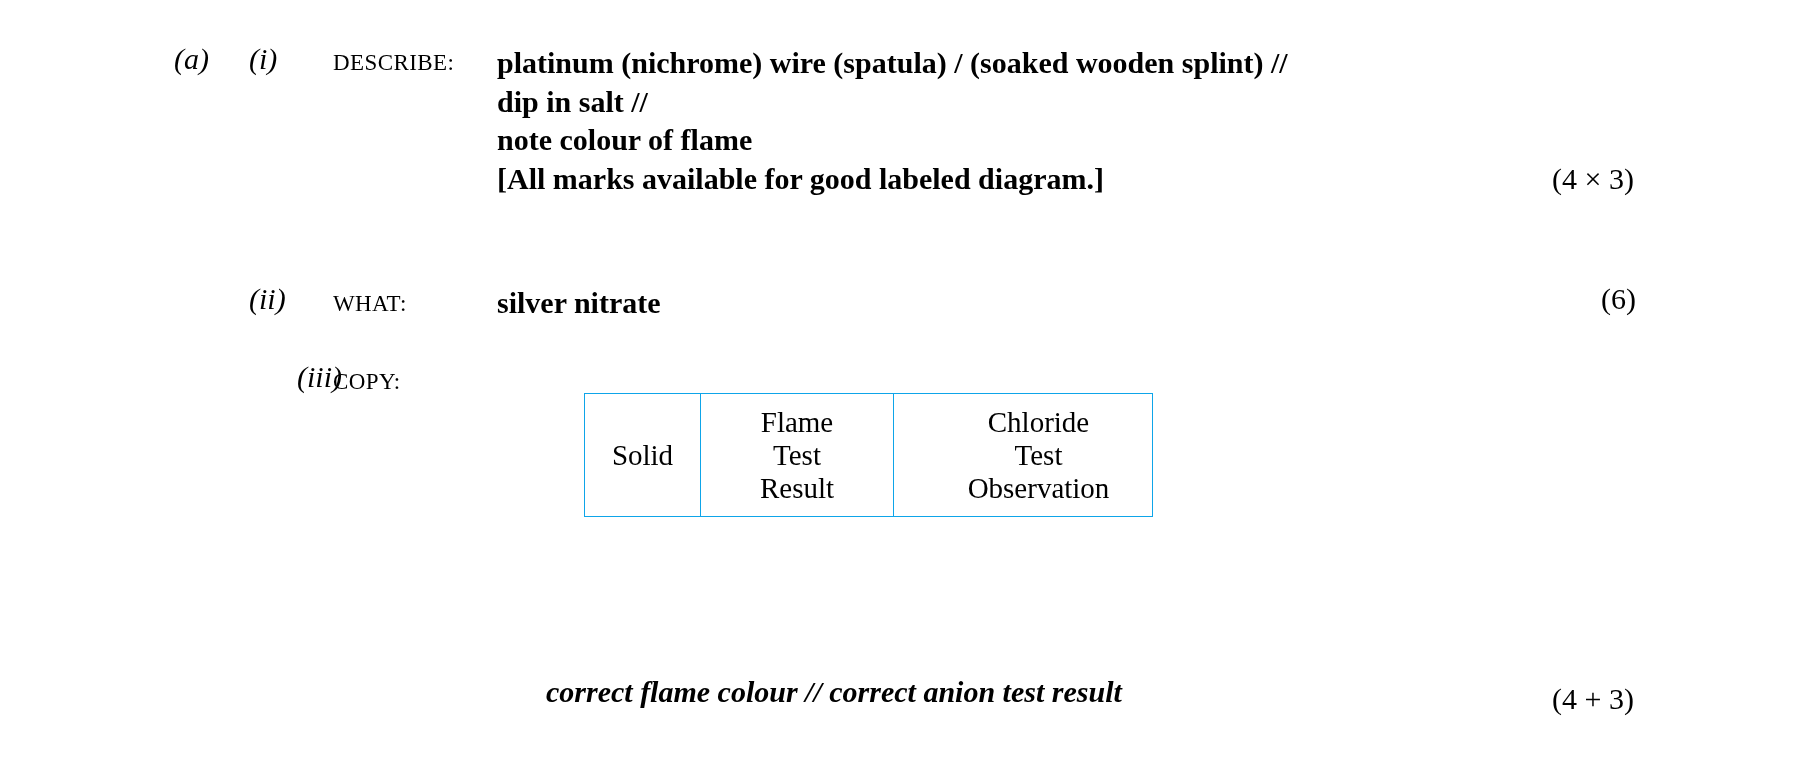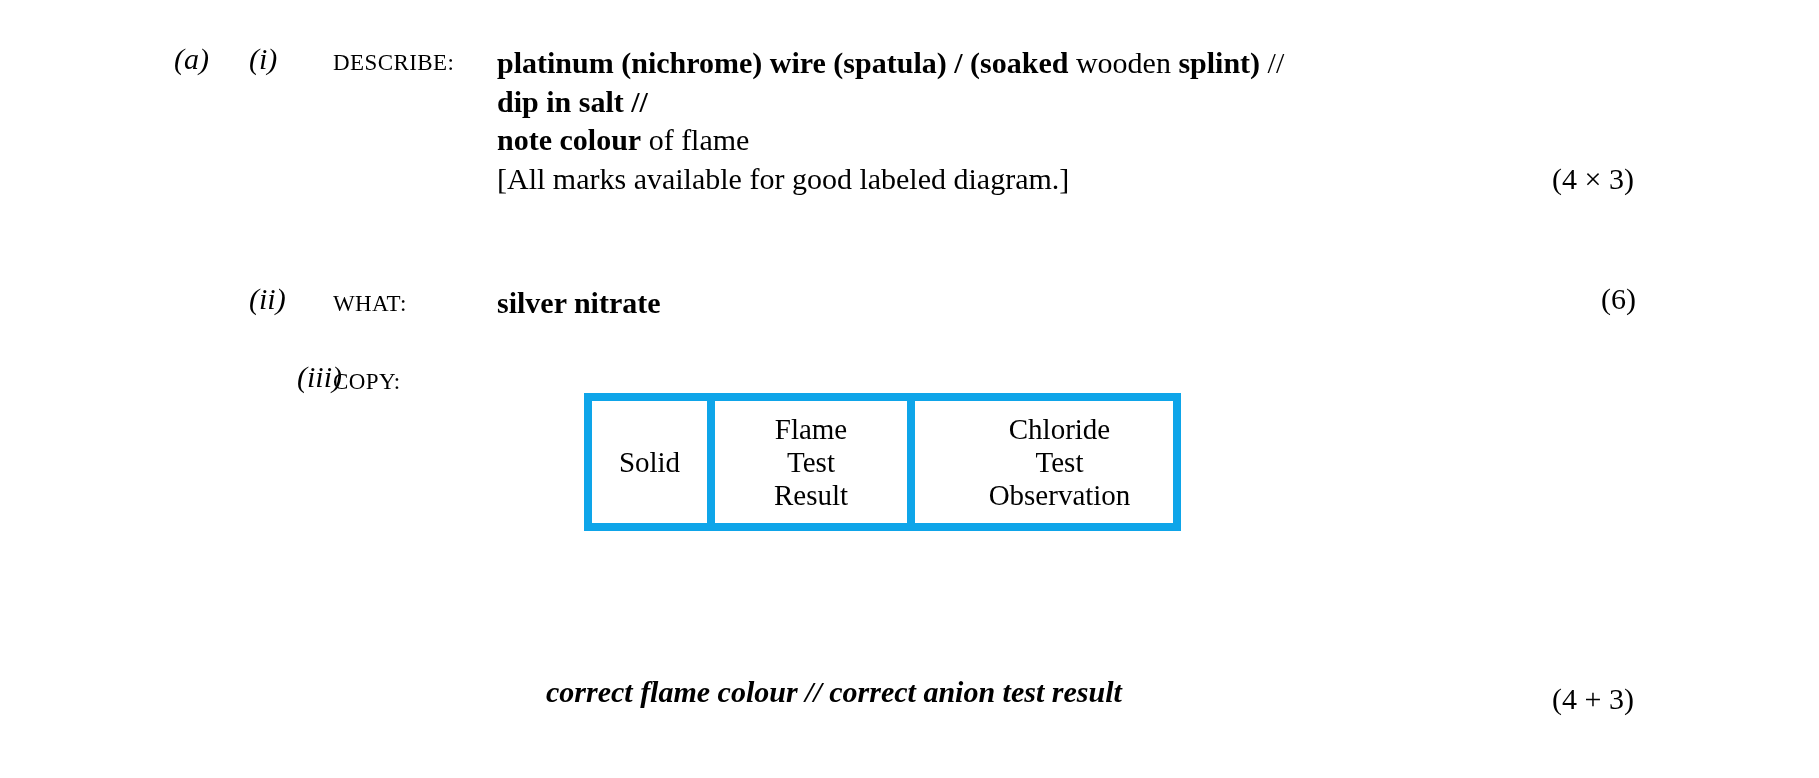--- a/index.html
+++ b/index.html
@@ -16,21 +16,21 @@
     color: #000000;
     overflow: hidden;
   }
   .page {
     position: absolute;
     inset: 0;
   }
 
   
   .b { font-weight: bold; }
-  .n { font-weight: normal; }
+  .n { font-weight: bold; }
   .it { font-style: italic; }
 
   
   .part-label {
     position: absolute;
     font-size: 30px;
     line-height: 1;
     white-space: nowrap;
   }
   .roman-label {
@@ -69,21 +69,21 @@
 
   
   .copy-table {
     position: absolute;
     border-collapse: collapse;
     font-size: 29px;
     line-height: 33px;
     table-layout: fixed;
   }
   .copy-table td {
-    border: 8px solid #0ea5e9;
+    border: 1px solid #0ea5e9;
     text-align: center;
     vertical-align: middle;
     padding: 2px 6px;
   }
   .copy-table .col-solid   { width: 103px; }
   .copy-table .col-flame   { width: 180px; }
   .copy-table .col-chlor   { width: 215px; padding-left: 37px; }
   .copy-table tr.head-row td { height: 118px; font-weight: normal; }
   .copy-table tr.data-row td { height: 80px; }
   .copy-table td.bold-cell { font-weight: bold; }

